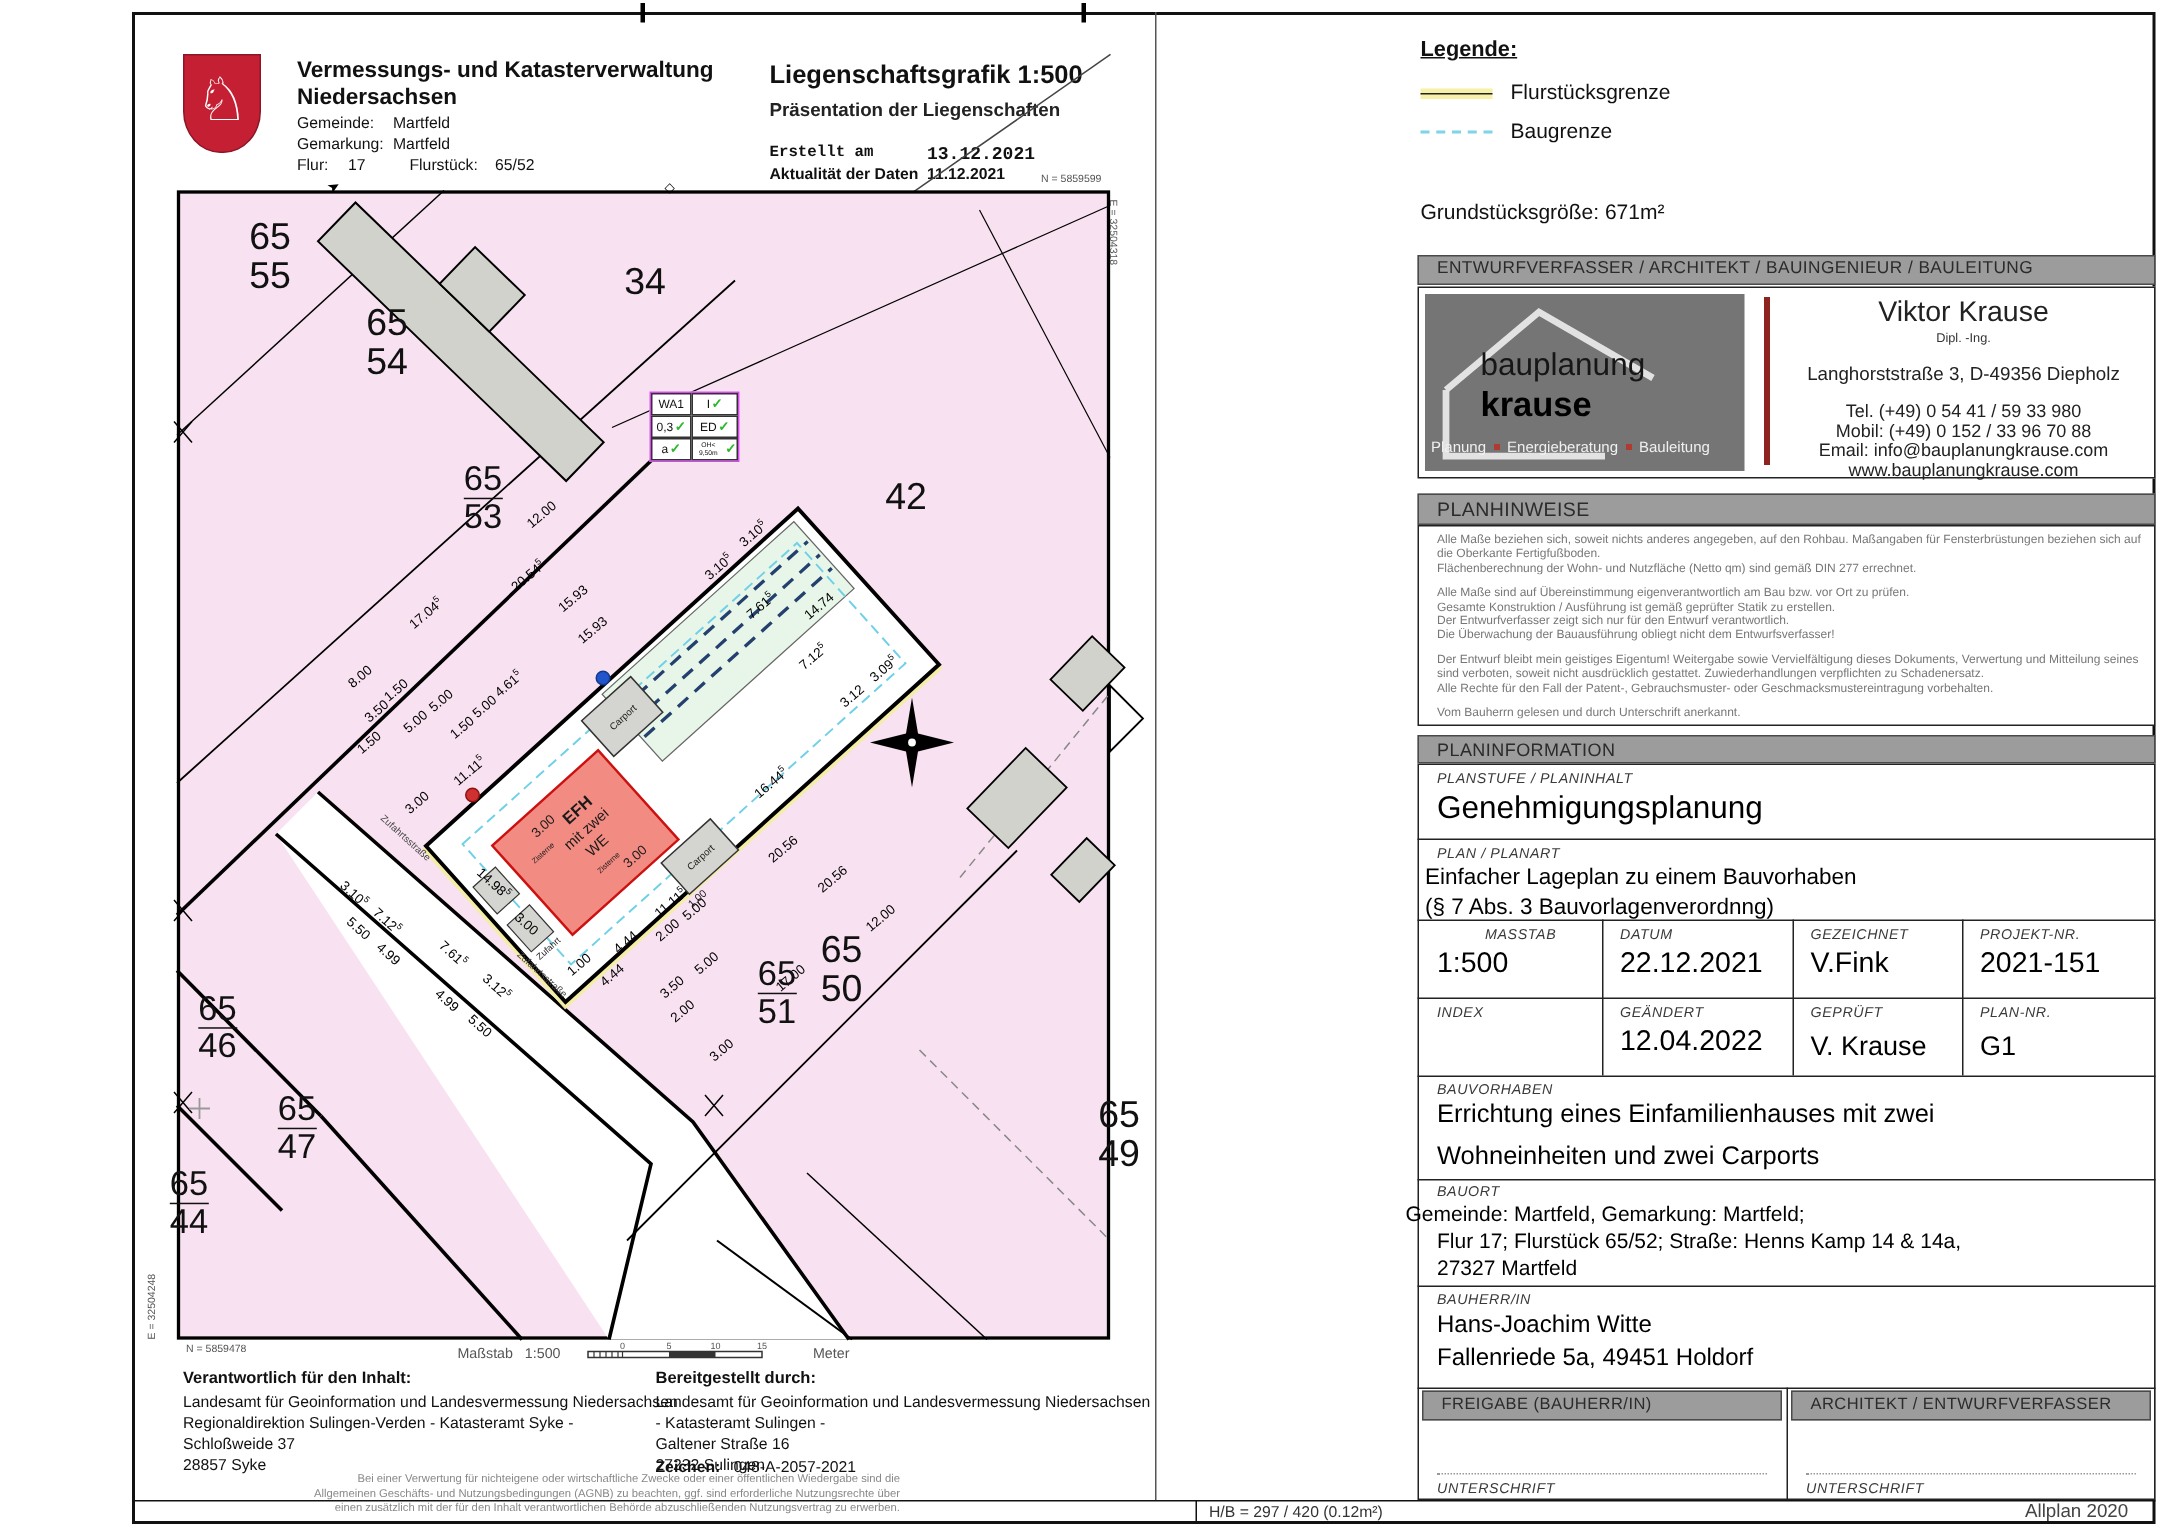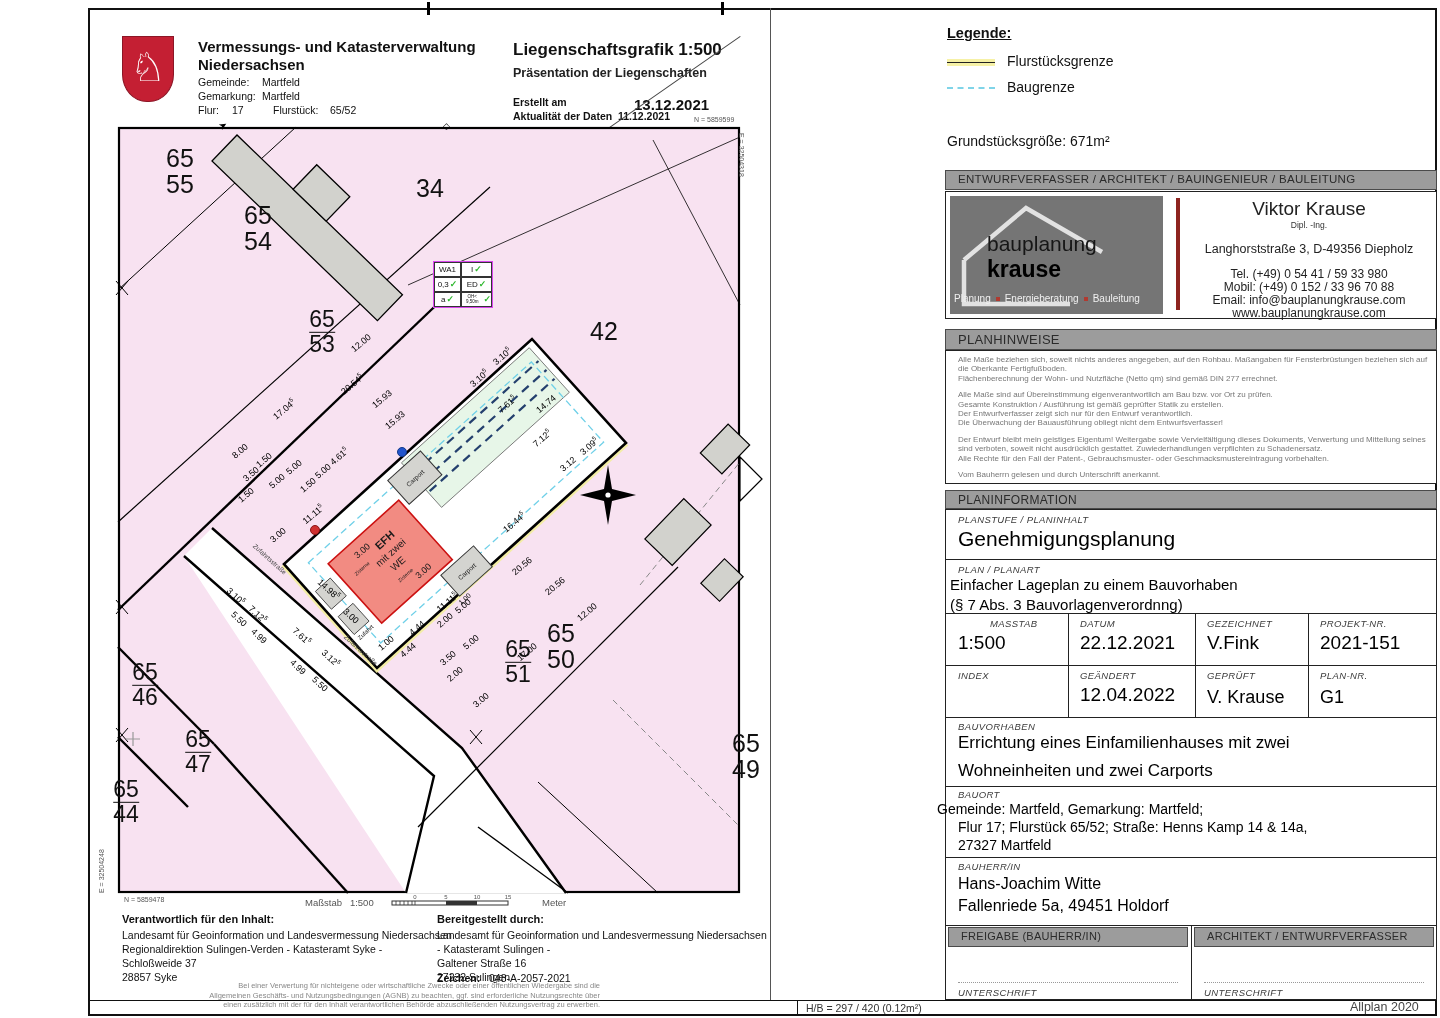--- a/index.html
+++ b/index.html
@@ -52,22 +52,22 @@
 <div class="abs nowrap" style="left:262px;top:76px;font-size:10.5px;">Martfeld</div>
 <div class="abs nowrap" style="left:198px;top:90px;font-size:10.5px;text-align:center;">Gemarkung:</div>
 <div class="abs nowrap" style="left:262px;top:90px;font-size:10.5px;">Martfeld</div>
 <div class="abs nowrap" style="left:198px;top:104px;font-size:10.5px;">Flur:</div>
 <div class="abs nowrap" style="left:232px;top:104px;font-size:10.5px;">17</div>
 <div class="abs nowrap" style="left:273px;top:104px;font-size:10.5px;">Flurstück:</div>
 <div class="abs nowrap" style="left:330px;top:104px;font-size:10.5px;">65/52</div>
 
 <div class="abs b nowrap" style="left:513px;top:40px;font-size:17px;">Liegenschaftsgrafik 1:500</div>
 <div class="abs b nowrap" style="left:513px;top:66px;font-size:12.5px;color:#222;">Präsentation der Liegenschaften</div>
-<div class="abs b nowrap" style="left:513px;top:96px;font-size:10.5px;">Erstellt am</div>
-<div class="abs b nowrap" style="left:634px;top:96px;font-size:15px;">13.12.2021</div>
+<div class="abs b nowrap" style="left:513px;top:96px;font-size:10.5px;font-family:Liberation Mono, monospace;">Erstellt am</div>
+<div class="abs b nowrap" style="left:618px;top:96px;font-size:12px;font-family:Liberation Mono, monospace;">13.12.2021</div>
 <div class="abs b nowrap" style="left:513px;top:110px;font-size:10.5px;">Aktualität der Daten</div>
 <div class="abs b nowrap" style="left:618px;top:110px;font-size:10.5px;">11.12.2021</div>
 <div class="abs" style="left:608px;top:128px;width:161px;border-top:1.2px solid #444;transform:rotate(-34.9deg);transform-origin:0 0;"></div>
 
 <div class="abs" id="map" style="left:118px;top:127px;width:622px;height:766px;">
   <svg width="622" height="766" viewBox="0 0 622 766" style="overflow:visible;position:absolute;left:0;top:0;">
     <rect x="1" y="1" width="620" height="764" fill="#f8e2f1" stroke="#000" stroke-width="2.2"></rect>
     <polygon points="94,401 344,621 448,766 288,766 66,429" fill="#ffffff"></polygon>
     <line x1="0" y1="163" x2="178" y2="0" stroke="#000" stroke-width="1"></line>
     <line x1="0" y1="395" x2="372" y2="60" stroke="#000" stroke-width="1.2"></line>

